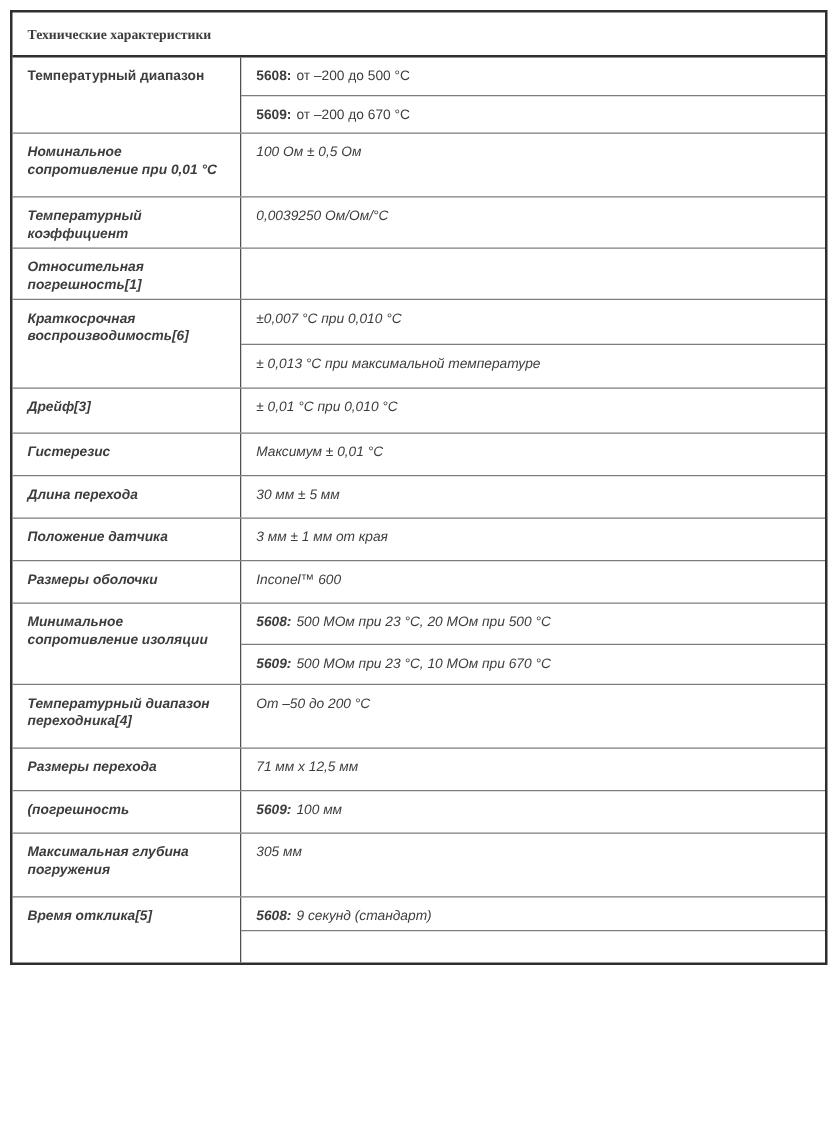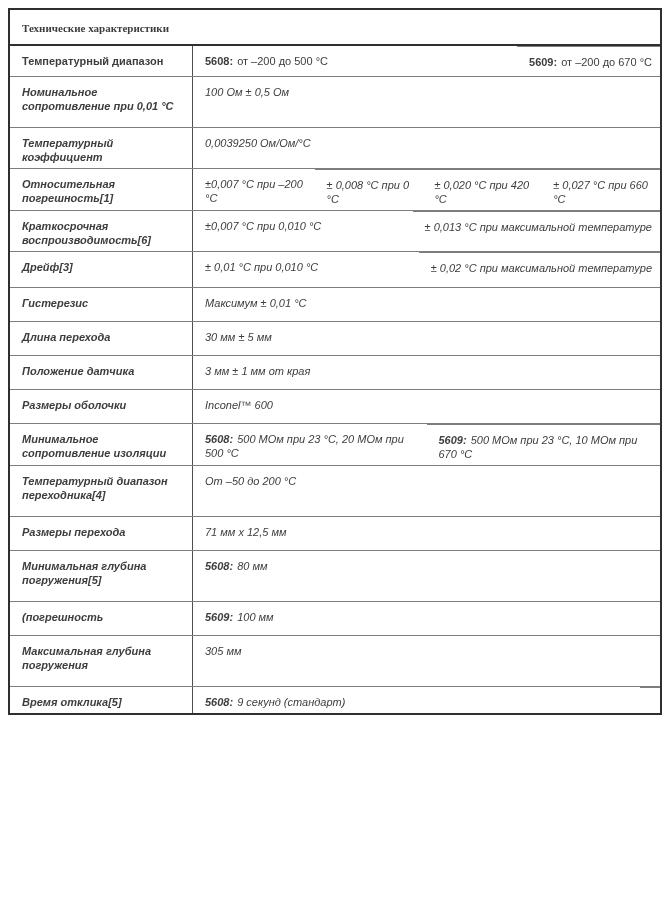--- a/index.html
+++ b/index.html
@@ -46,22 +46,21 @@
     box-sizing: border-box;
     border-right: 1px solid #4f4f4f;
     padding: 8px 10px 4px 12px;
     font-size: 11px;
     font-weight: bold;
     line-height: 14px;
   }
   .vals {
     flex: 1 1 auto;
     display: flex;
-    flex-direction: row;
-    justify-content: space-between;
+    flex-direction: column;
   }
   .val {
     box-sizing: border-box;
     padding: 8px 8px 4px 12px;
     font-size: 11px;
     line-height: 14px;
   }
   .val + .val {
     border-top: 1px solid #7d7d7d;
   }
@@ -105,41 +104,34 @@
 
   <div class="trow">
     <div class="cell-label">Температурный коэффициент</div>
     <div class="vals">
       <div class="val h38"><span>0,0039250 Ом/Ом/°C</span></div>
     </div>
   </div>
 
   <div class="trow">
     <div class="cell-label">Относительная погрешность[1]</div>
-    <div class="vals">
-      <div class="val h30"><span>±0,007 °C при –200 °C</span></div>
-      <div class="val h30"><span>± 0,008 °C при 0 °C</span></div>
-      <div class="val h30"><span>± 0,020 °C при 420 °C</span></div>
-      <div class="val h30"><span>± 0,027 °C при 660 °C</span></div>
-    </div>
   </div>
 
   <div class="trow">
     <div class="cell-label">Краткосрочная воспроизводимость[6]</div>
     <div class="vals">
       <div class="val h35"><span>±0,007 °C при 0,010 °C</span></div>
       <div class="val h35"><span>± 0,013 °C при максимальной температуре</span></div>
     </div>
   </div>
 
   <div class="trow">
     <div class="cell-label">Дрейф[3]</div>
     <div class="vals">
       <div class="val h35"><span>± 0,01 °C при 0,010 °C</span></div>
-      <div class="val h35"><span>± 0,02 °C при максимальной температуре</span></div>
     </div>
   </div>
 
   <div class="trow">
     <div class="cell-label">Гистерезис</div>
     <div class="vals">
       <div class="val h33"><span>Максимум ± 0,01 °C</span></div>
     </div>
   </div>
 
@@ -179,26 +171,20 @@
     </div>
   </div>
 
   <div class="trow">
     <div class="cell-label">Размеры перехода</div>
     <div class="vals">
       <div class="val h33"><span>71 мм x 12,5 мм</span></div>
     </div>
   </div>
 
-  <div class="trow">
-    <div class="cell-label">Минимальная глубина погружения[5]</div>
-    <div class="vals">
-      <div class="val h50"><span class="pfx">5608:</span><span>80 мм</span></div>
-    </div>
-  </div>
 
   <div class="trow">
     <div class="cell-label">(погрешность</div>
     <div class="vals">
       <div class="val h33"><span class="pfx">5609:</span><span>100 мм</span></div>
     </div>
   </div>
 
   <div class="trow">
     <div class="cell-label">Максимальная глубина погружения</div>

